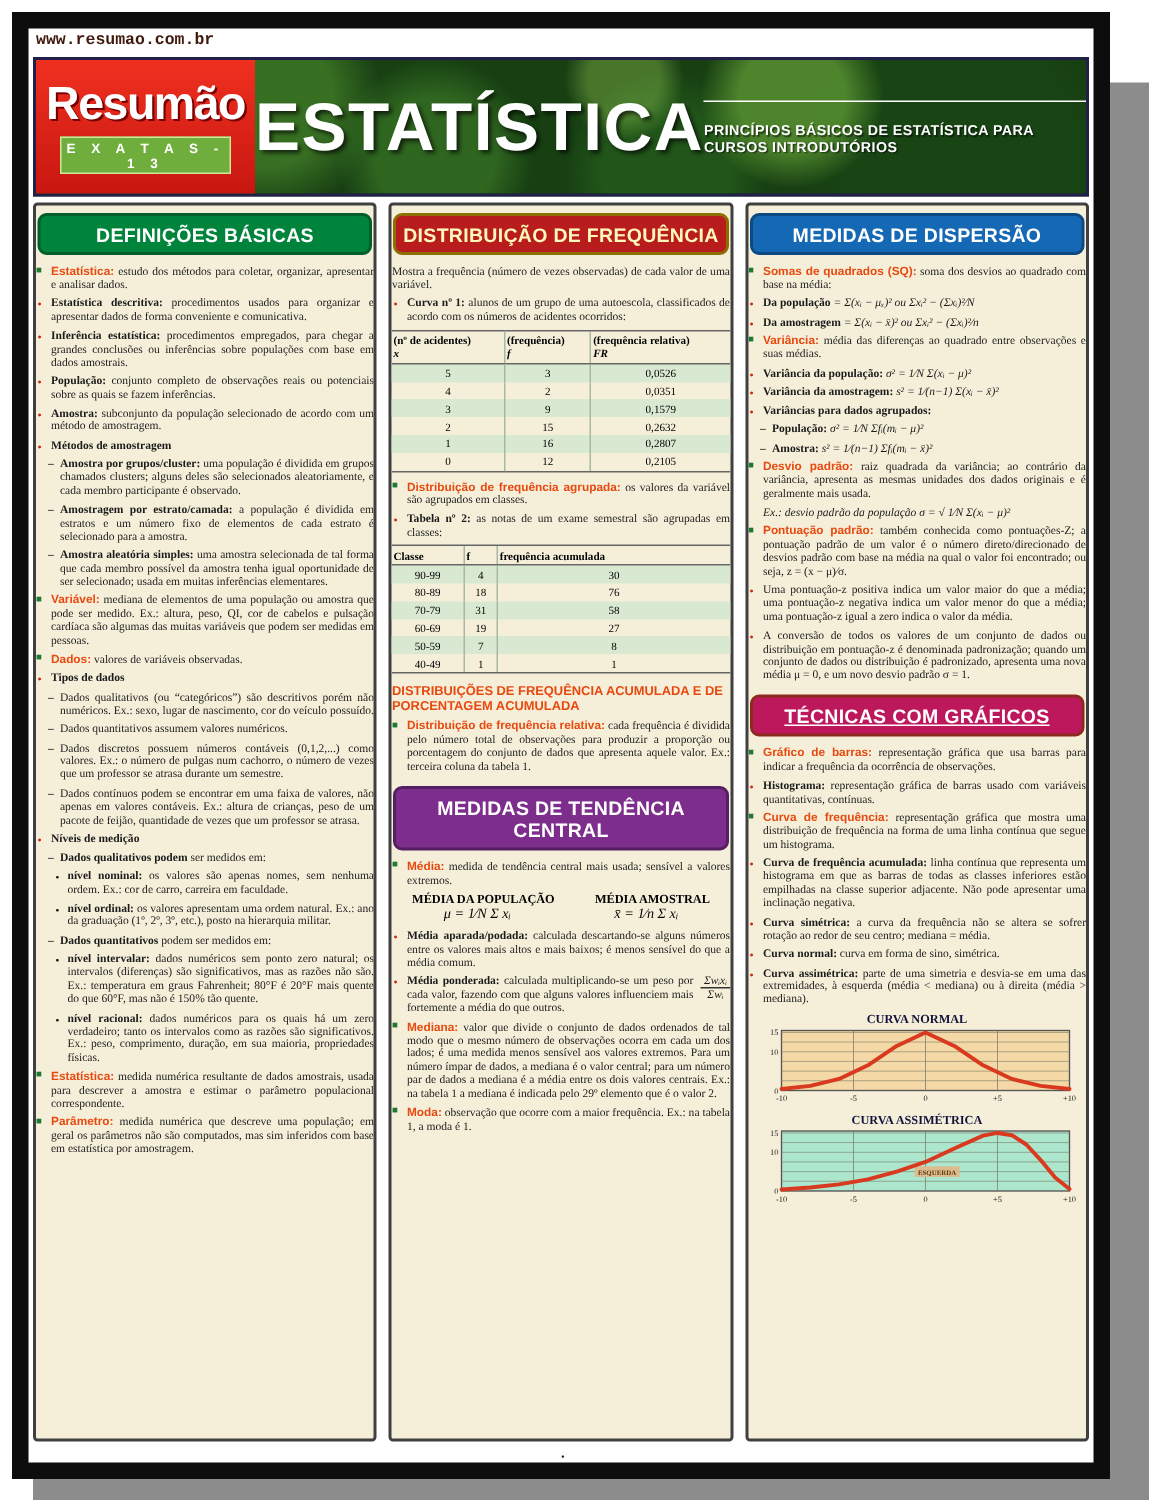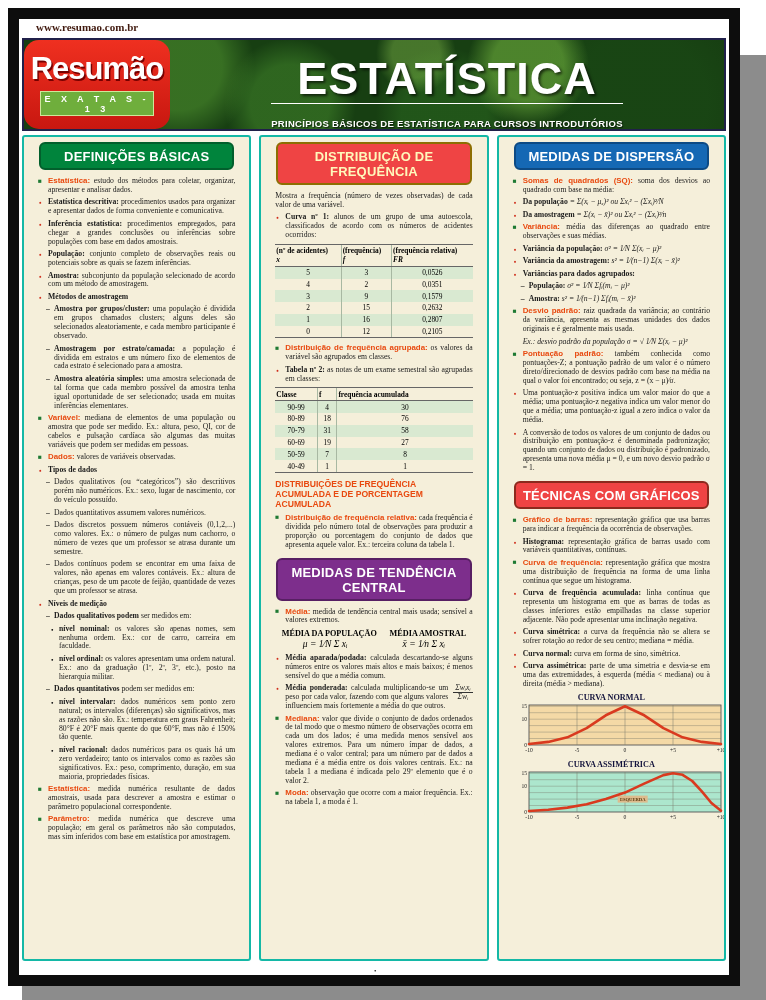--- a/index.html
+++ b/index.html
@@ -1,42 +1,42 @@
 <!DOCTYPE html>
 <html><head>
 <meta charset="utf-8">
 <style>
   html,body{margin:0;padding:0;}
   body{width:766px;height:1000px;position:relative;background:#fff;font-family:"Liberation Serif",serif;overflow:hidden;}
   .shadow{position:absolute;left:22px;top:55px;width:744px;height:945px;background:#8c8c8c;}
   .page{position:absolute;top:8px;left:8px;right:26px;bottom:14px;background:#fff;border:11px solid #0d0d0d;}
-  .url{position:absolute;top:2px;left:17px;font-weight:bold;font-size:11px;color:#40190e;text-decoration:none;font-family:Liberation Serif, serif;}
+  .url{position:absolute;top:2px;left:5px;font-weight:bold;font-size:11px;color:#40190e;text-decoration:none;font-family:Liberation Mono, monospace;}
   .banner{position:absolute;top:19px;left:3px;right:3px;height:89px;display:flex;border:2px solid #20204a;
     background-color:#173f12;
     background-image:
       radial-gradient(circle at 72% 28%, rgba(130,200,70,.5) 0 7%, transparent 12%),
       radial-gradient(circle at 38% 72%, rgba(70,140,45,.5) 0 9%, transparent 15%),
       radial-gradient(circle at 88% 70%, rgba(25,70,20,.85) 0 11%, transparent 17%),
       radial-gradient(circle at 56% 15%, rgba(160,220,90,.35) 0 6%, transparent 10%),
       radial-gradient(circle at 22% 30%, rgba(95,170,55,.45) 0 8%, transparent 14%),
       radial-gradient(circle at 60% 85%, rgba(40,100,30,.6) 0 10%, transparent 16%);}
-  .brand{width:138px;background:linear-gradient(#ef3020,#c81710);display:flex;flex-direction:column;justify-content:center;align-items:center;padding:4px 4px 6px;border-radius:15px;}
+  .brand{width:138px;background:linear-gradient(#ef3020,#c81710);display:flex;flex-direction:column;justify-content:center;align-items:center;padding:4px 4px 6px;}
   .brand-name{color:#fff;font-family:"Liberation Sans",sans-serif;font-weight:bold;font-size:31px;letter-spacing:-1px;text-shadow:1.5px 1.5px 0 #700;}
   .brand-series{margin-top:4px;width:112px;text-align:center;background:#6fae3c;border:1px solid #cfe79a;color:#fff;font-family:"Liberation Sans",sans-serif;font-weight:bold;font-size:9px;letter-spacing:4px;padding:2px 0 1px;}
-  .title-area{flex:1;display:flex;flex-direction:column;justify-content:flex-end;align-items:center;color:#fff;}
+  .title-area{flex:1;display:flex;justify-content:flex-end;align-items:center;color:#fff;}
   .main-title{font-family:"Liberation Sans",sans-serif;font-weight:bold;font-size:45px;letter-spacing:1px;line-height:44px;text-shadow:2px 2px 3px rgba(0,0,0,.65);}
   .subtitle{margin-top:2px;border-top:1.5px solid #fff;padding-top:14px;font-family:"Liberation Sans",sans-serif;font-weight:bold;font-size:9.5px;letter-spacing:.3px;text-shadow:1px 1px 1px rgba(0,0,0,.6);}
   .cols{position:absolute;top:116px;left:3px;right:3px;bottom:14px;display:flex;gap:8px;}
-  .col{flex:1;background:#f5efda;border:2px solid #14b8a6;border-radius:3px;padding:4px 14px;overflow:hidden;}
+  .col{flex:1;background:#f5efda;border:2px solid #404040;border-radius:3px;padding:4px 0;overflow:hidden;}
   .sechead{border-radius:6px;text-align:center;font-family:"Liberation Sans",sans-serif;font-weight:bold;font-size:13px;padding:5px 2px 4px;margin:1px 1px 7px;color:#fff;letter-spacing:.2px;}
   .h-green{background:#00843c;border:2px solid #025f2c;}
-  .h-gold{background:#ef4444;border:2px solid #8d6e02;color:#fff8bb;}
+  .h-gold{background:#b91c1c;border:2px solid #8d6e02;color:#fff8bb;}
   .h-purple{background:#7d2e8c;border:2px solid #571f63;margin-top:8px;}
   .h-blue{background:#1568b4;border:2px solid #0d4a84;}
-  .h-red{background:#ef4444;border:2px solid #8c2a1e;margin-top:8px;}
+  .h-red{background:#be185d;border:2px solid #8c2a1e;margin-top:8px;text-decoration:underline;}
   .e{font-size:7.7px;line-height:8.9px;text-align:justify;margin:0 0 3.6px 0;position:relative;color:#1b1b1b;}
   .e .t{font-weight:bold;}
   .sq{padding-left:10px;}
   .sq::before{content:"■";position:absolute;left:0;top:-0.5px;font-size:6.5px;color:#1e7a33;}
   .sq>.t{color:#e8490f;font-family:"Liberation Sans",sans-serif;font-size:7.9px;}
   .dot{padding-left:10px;}
   .dot::before{content:"●";position:absolute;left:1px;top:1px;font-size:4.6px;color:#cf2b19;}
   .dash{padding-left:16px;}
   .dash::before{content:"–";position:absolute;left:8px;top:0;font-weight:bold;}
   .b2{padding-left:21px;}

